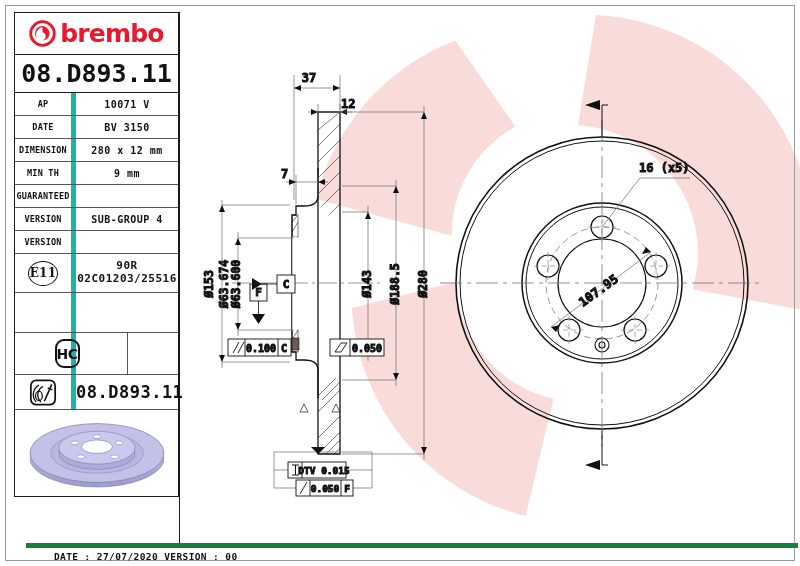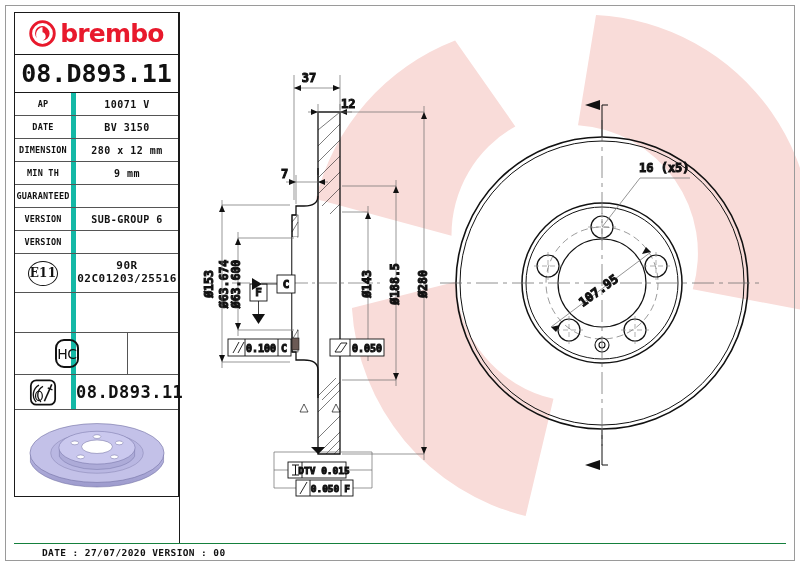--- a/index.html
+++ b/index.html
@@ -54,34 +54,34 @@
   .img-row{height:86px;align-items:center;justify-content:center;}
 
   .e11-circle{
     width:28px;height:23px;border:1.6px solid #111;border-radius:50%;
     display:flex;align-items:center;justify-content:center;
     font-family:"DejaVu Serif","Liberation Serif",serif;font-weight:700;font-size:12px;color:#111;
   }
   .hc-badge{
     width:27px;height:25px;border:2px solid #111;border-radius:9px;
     display:flex;align-items:center;justify-content:center;
-    font-family:"DejaVu Sans","Liberation Sans",sans-serif;font-weight:400;
+    font-family:"DejaVu Sans","Liberation Sans",sans-serif;font-weight:700;
     font-size:14px;color:#111;letter-spacing:-.5px;margin-left:48px;
   }
   
   .brembo-wrap{display:flex;align-items:center;gap:4px;}
   .brembo-word{
     font-family:"DejaVu Sans","Liberation Sans",sans-serif;
     font-size:25px;font-weight:700;color:#e8192c;letter-spacing:-0.8px;
     line-height:1;
   }
   
   #footer{
-    position:absolute;left:14px;top:543px;width:772px;height:17px;
-    border-top:1px solid #15803d;box-sizing:border-box;z-index:5;
+    position:absolute;left:26px;top:543px;width:772px;height:17px;
+    border-top:5px solid #15803d;box-sizing:border-box;z-index:5;
   }
   #footer-text{
     font-family:"DejaVu Sans Mono","Liberation Mono",monospace;
     font-size:9.5px;font-weight:700;color:#111;letter-spacing:.4px;
     padding:3px 0 0 28px;
   }
   #panel-right-edge{
     position:absolute;left:179px;top:12px;width:0;height:531px;
     border-left:1px solid #1a1a1a;z-index:4;
   }
@@ -146,21 +146,21 @@
     </div>
     <div class="srow data-row">
       <div class="cellL">MIN TH</div>
       <div class="cellR">9 mm</div>
     </div>
     <div class="srow data-row">
       <div class="cellL">GUARANTEED</div>
     </div>
     <div class="srow data-row">
       <div class="cellL">VERSION</div>
-      <div class="cellR">SUB-GROUP 6</div>
+      <div class="cellR">SUB-GROUP 4</div>
     </div>
     <div class="srow data-row">
       <div class="cellL">VERSION</div>
     </div>
 
     <div class="srow e11-row">
       <div class="cellL">
         <span class="e11-circle">E11</span>
       </div>
       <div class="cellR">

